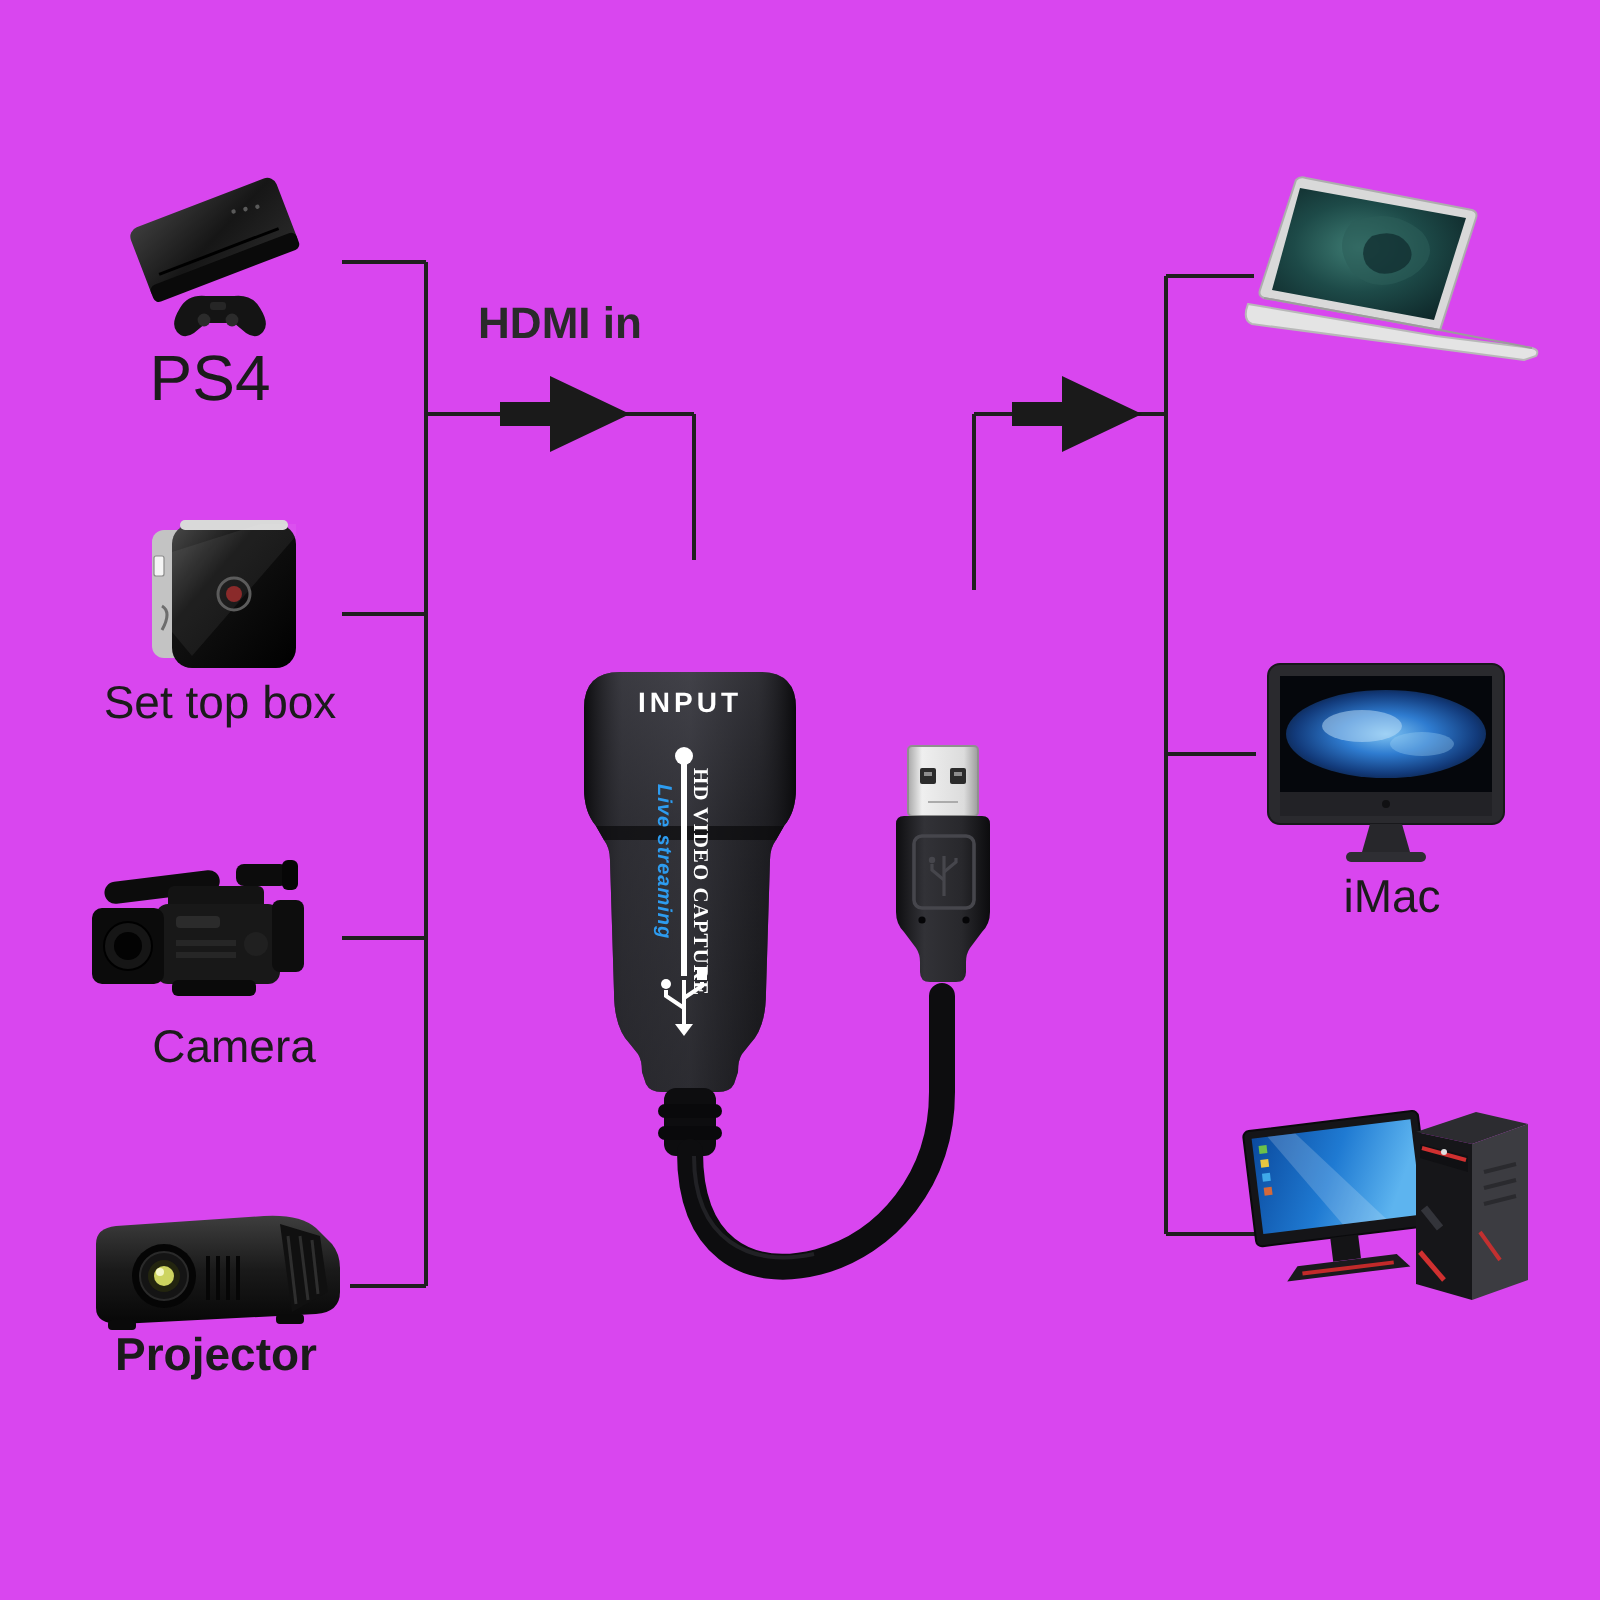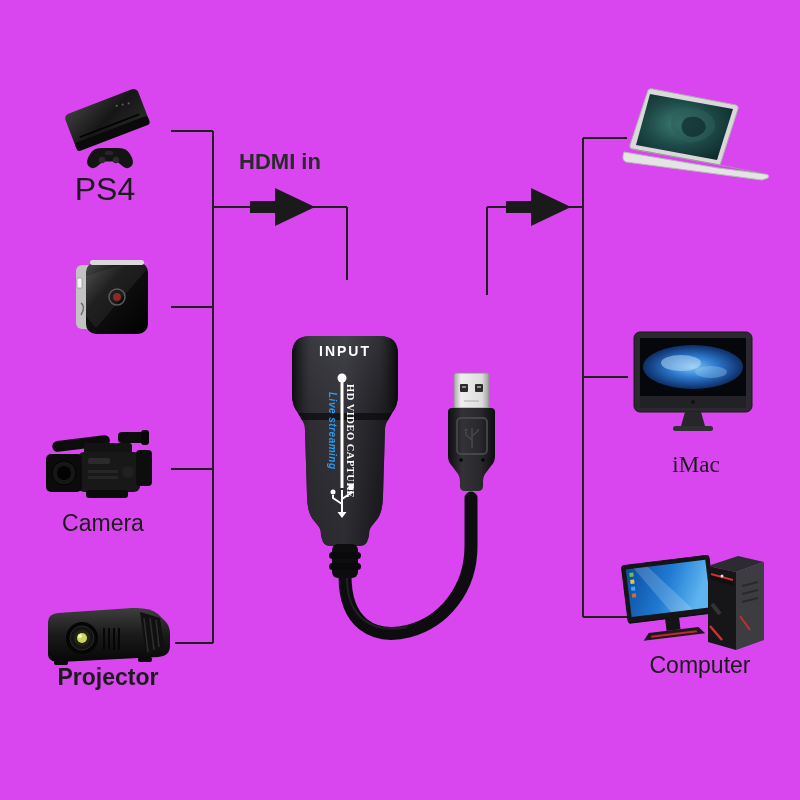--- a/index.html
+++ b/index.html
@@ -75,40 +75,41 @@
     </defs>
     <rect x="8" y="9" width="18" height="64" rx="6" fill="#c3c3c3"></rect>
     <rect x="9" y="22" width="5" height="10" rx="1" fill="#f4f4f4" stroke="#8a8a8a" stroke-width="0.6"></rect>
     <path d="M13,47 q5,3 0,12" stroke="#6d6d6d" stroke-width="1.5" fill="none"></path>
     <rect x="18" y="6" width="62" height="72" rx="10" fill="url(#stbg)"></rect>
     <rect x="22" y="4" width="54" height="5" rx="2.5" fill="#d9d9d9"></rect>
     <polygon points="18,20 62,6 80,6 80,12 28,72 18,60" fill="#ffffff" opacity="0.06"></polygon>
     <circle cx="49" cy="41" r="8" fill="none" stroke="#5c5c5c" stroke-width="1.5"></circle>
     <circle cx="49" cy="41" r="4" fill="#8a2a2a"></circle>
   </svg>
+  <div class="label dev-label" style="left:35px;top:339px;width:150px;">Set top box</div>
 
   <svg class="abs" style="left:42px;top:428px" width="130" height="84" viewBox="0 0 130 84">
     <g>
       <rect x="10" y="10" width="58" height="11" rx="5.5" transform="rotate(-7 39 15)" fill="#0c0c0c"></rect>
       <rect x="76" y="4" width="26" height="11" rx="4" fill="#0c0c0c"></rect>
       <rect x="99" y="2" width="8" height="15" rx="3" fill="#060606"></rect>
       <rect x="42" y="15" width="48" height="13" rx="3" fill="#131313"></rect>
       <rect x="36" y="24" width="62" height="40" rx="6" fill="#181818"></rect>
       <rect x="94" y="22" width="16" height="36" rx="4" fill="#0d0d0d"></rect>
       <rect x="4" y="26" width="36" height="38" rx="5" fill="#0b0b0b"></rect>
       <circle cx="22" cy="45" r="12" fill="#161616" stroke="#000"></circle>
       <circle cx="22" cy="45" r="7" fill="#030303"></circle>
       <rect x="46" y="30" width="22" height="6" rx="2" fill="#2b2b2b"></rect>
       <rect x="46" y="42" width="30" height="3" fill="#262626"></rect>
       <rect x="46" y="48" width="30" height="3" fill="#262626"></rect>
       <circle cx="86" cy="44" r="6" fill="#202020"></circle>
       <rect x="44" y="62" width="42" height="8" rx="3" fill="#0a0a0a"></rect>
     </g>
   </svg>
-  <div class="label dev-label" style="left:43px;top:511px;width:120px;">Camera</div>
+  <div class="label dev-label" style="left:57px;top:511px;width:120px;">Camera</div>
 
   <svg class="abs" style="left:38px;top:600px" width="138" height="72" viewBox="0 0 138 72">
     <defs>
       <linearGradient id="projg" x1="0" y1="0" x2="0" y2="1">
         <stop offset="0" stop-color="#3e3e3e"></stop>
           <stop offset="0.5" stop-color="#1a1a1a"></stop>
         <stop offset="1" stop-color="#070707"></stop>
       </linearGradient>
     </defs>
     <path d="M10,22 Q10,14 20,13 L94,8 Q112,7 120,14 L128,22 Q132,27 132,34 L132,46 Q132,56 120,57 L22,62 Q10,62 10,54 Z" fill="url(#projg)"></path>
@@ -162,21 +163,21 @@
     <rect x="8" y="4" width="118" height="80" rx="6" fill="#2a2a2e" stroke="#18181b"></rect>
     <rect x="14" y="10" width="106" height="58" fill="#05070c"></rect>
     <ellipse cx="67" cy="39" rx="50" ry="22" fill="url(#imacscr)"></ellipse>
     <ellipse cx="55" cy="35" rx="20" ry="8" fill="#bfe0f7" opacity="0.5"></ellipse>
     <ellipse cx="85" cy="44" rx="16" ry="6" fill="#9fd1f4" opacity="0.35"></ellipse>
     <rect x="14" y="68" width="106" height="12" fill="#222226"></rect>
     <circle cx="67" cy="74" r="2" fill="#101012"></circle>
     <path d="M59,84 h16 l4,14 h-24 z" fill="#27272b"></path>
     <rect x="47" y="98" width="40" height="5" rx="2.5" fill="#2e2e33"></rect>
   </svg>
-  <div class="label dev-label" style="left:636px;top:452px;width:120px;font-family:Liberation Serif, serif;">iMac</div>
+  <div class="label dev-label" style="left:636px;top:436px;width:120px;">iMac</div>
 
   <svg class="abs" style="left:612px;top:546px" width="164" height="112" viewBox="0 0 164 112">
     <defs>
       <linearGradient id="winscr" x1="0" y1="0" x2="1" y2="0.3">
         <stop offset="0" stop-color="#0b4a9e"></stop>
           <stop offset="0.55" stop-color="#1f7ad2"></stop>
         <stop offset="1" stop-color="#5db4ef"></stop>
       </linearGradient>
     </defs>
     <g transform="rotate(-7 60 55)">
@@ -197,21 +198,20 @@
       <path d="M124,26 L152,16 L152,94 L124,104 Z" fill="#3c3c41"></path>
       <path d="M98,26 L122,32 L122,40 L98,33 Z" fill="#101013"></path>
       <path d="M99,28 L121,34" stroke="#d03030" stroke-width="2"></path>
       <path d="M98,80 L110,94" stroke="#d03030" stroke-width="2.5"></path>
       <path d="M100,58 l8,10" stroke="#33343a" stroke-width="4"></path>
       <circle cx="110" cy="30" r="1.5" fill="#e0e0e0"></circle>
       <path d="M130,40 l16,-4 M130,48 l16,-4 M130,56 l16,-4" stroke="#2a2a2e" stroke-width="2"></path>
       <path d="M128,70 l10,14" stroke="#c23030" stroke-width="2"></path>
     </g>
   </svg>
-  <div class="label dev-label" style="left:640px;top:653px;width:120px;">Computer</div>
 
   <svg class="abs" style="left:285px;top:328px" width="235" height="372" viewBox="0 0 235 372">
     <defs>
       <linearGradient id="bodyv" x1="0" y1="0" x2="0" y2="1">
         <stop offset="0" stop-color="#3a3a40"></stop>
           <stop offset="0.35" stop-color="#1c1c20"></stop>
         <stop offset="1" stop-color="#0b0b0d"></stop>
       </linearGradient>
       <linearGradient id="bodyg" x1="0" y1="0" x2="1" y2="0">
         <stop offset="0" stop-color="#0c0c0e"></stop>

